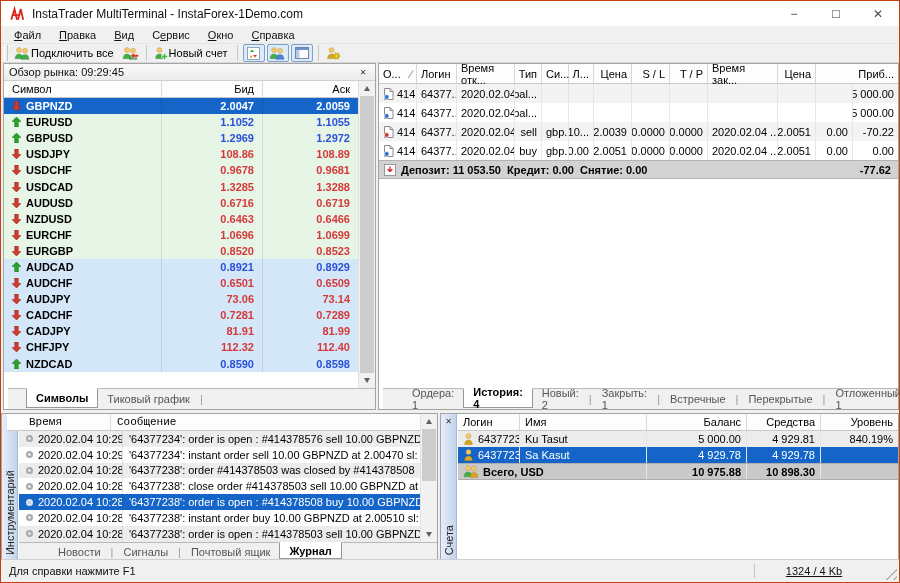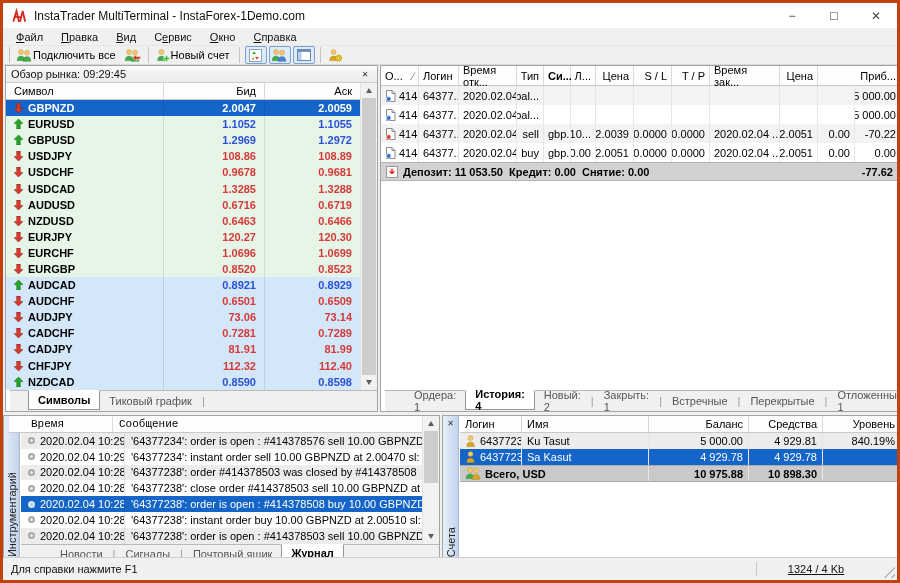--- a/index.html
+++ b/index.html
@@ -1,19 +1,19 @@
 <!DOCTYPE html>
 <html><head>
 <meta charset="utf-8">
 <style>
   * { margin:0; padding:0; box-sizing:border-box; }
   html,body { background:#d8d8d8; }
   #app {
     position:relative; width:900px; height:583px;
-    border:3px solid #c2410c; background:#f0f0f0;
+    border:1px solid #c2410c; background:#f0f0f0;
     font-family:"Liberation Sans", sans-serif; font-size:11px; color:#000;
     overflow:hidden;
   }
   
   .titlebar { position:absolute; top:0; left:0; right:0; height:25px; background:#fff;
     display:flex; align-items:center; padding-left:8px; }
   .app-icon { width:16px; height:16px; display:inline-flex; }
   .title-text { margin-left:7px; font-size:12px; color:#111; }
   .win-controls { margin-left:auto; display:flex; height:100%; }
   .win-btn { width:42px; height:100%; display:flex; align-items:center; justify-content:center;
@@ -355,32 +355,20 @@
           <span class="mw-bid down">0.6463</span>
           <span class="mw-ask down">0.6466</span>
         </div>
         <div class="mw-row green">
           <span class="mw-sym">
             <span class="mw-arrow">
               <svg width="9" height="10" viewBox="0 0 9 10">
                 <path d="M4.5 10 L0 5.5 H2.7 V0 H6.3 V5.5 H9 Z" fill="#d23b2e" stroke="#8f1f15" stroke-width="0.5"></path>
               </svg>
             </span>
-            <span>EURJPY</span>
-          </span>
-          <span class="mw-bid down">120.27</span>
-          <span class="mw-ask down">120.30</span>
-        </div>
-        <div class="mw-row green">
-          <span class="mw-sym">
-            <span class="mw-arrow">
-              <svg width="9" height="10" viewBox="0 0 9 10">
-                <path d="M4.5 10 L0 5.5 H2.7 V0 H6.3 V5.5 H9 Z" fill="#d23b2e" stroke="#8f1f15" stroke-width="0.5"></path>
-              </svg>
-            </span>
             <span>EURCHF</span>
           </span>
           <span class="mw-bid down">1.0696</span>
           <span class="mw-ask down">1.0699</span>
         </div>
         <div class="mw-row green">
           <span class="mw-sym">
             <span class="mw-arrow">
               <svg width="9" height="10" viewBox="0 0 9 10">
                 <path d="M4.5 10 L0 5.5 H2.7 V0 H6.3 V5.5 H9 Z" fill="#d23b2e" stroke="#8f1f15" stroke-width="0.5"></path>
@@ -494,21 +482,21 @@
 
   <div id="orders" class="panel">
     <div class="ord-head">
         <span class="hc hc0" style="width: 38px;">
           <span>О...</span>
           <span class="sort-glyph">∕</span>
         </span>
         <span class="hc" style="width: 40px;">Логин</span>
         <span class="hc" style="width: 58px;">Время отк...</span>
         <span class="hc r" style="width: 27px;">Тип</span>
-        <span class="hc" style="width: 27px; font-weight: bold;">Си...</span>
+        <span class="hc" style="width: 27px;">Си...</span>
         <span class="hc r" style="width: 25px;">Л...</span>
         <span class="hc r" style="width: 38px;">Цена</span>
         <span class="hc r" style="width: 38px;">S / L</span>
         <span class="hc r" style="width: 38px;">T / P</span>
         <span class="hc" style="width: 70px;">Время зак...</span>
         <span class="hc r" style="width: 38px;">Цена</span>
         <span class="hc r" style="width: 37px; margin-top: 42px;">Своп</span>
         <span class="hc r" style="flex: 1 1 0%; border-right: none;">Приб...</span>
       </div>
     <div class="ord-rows">

